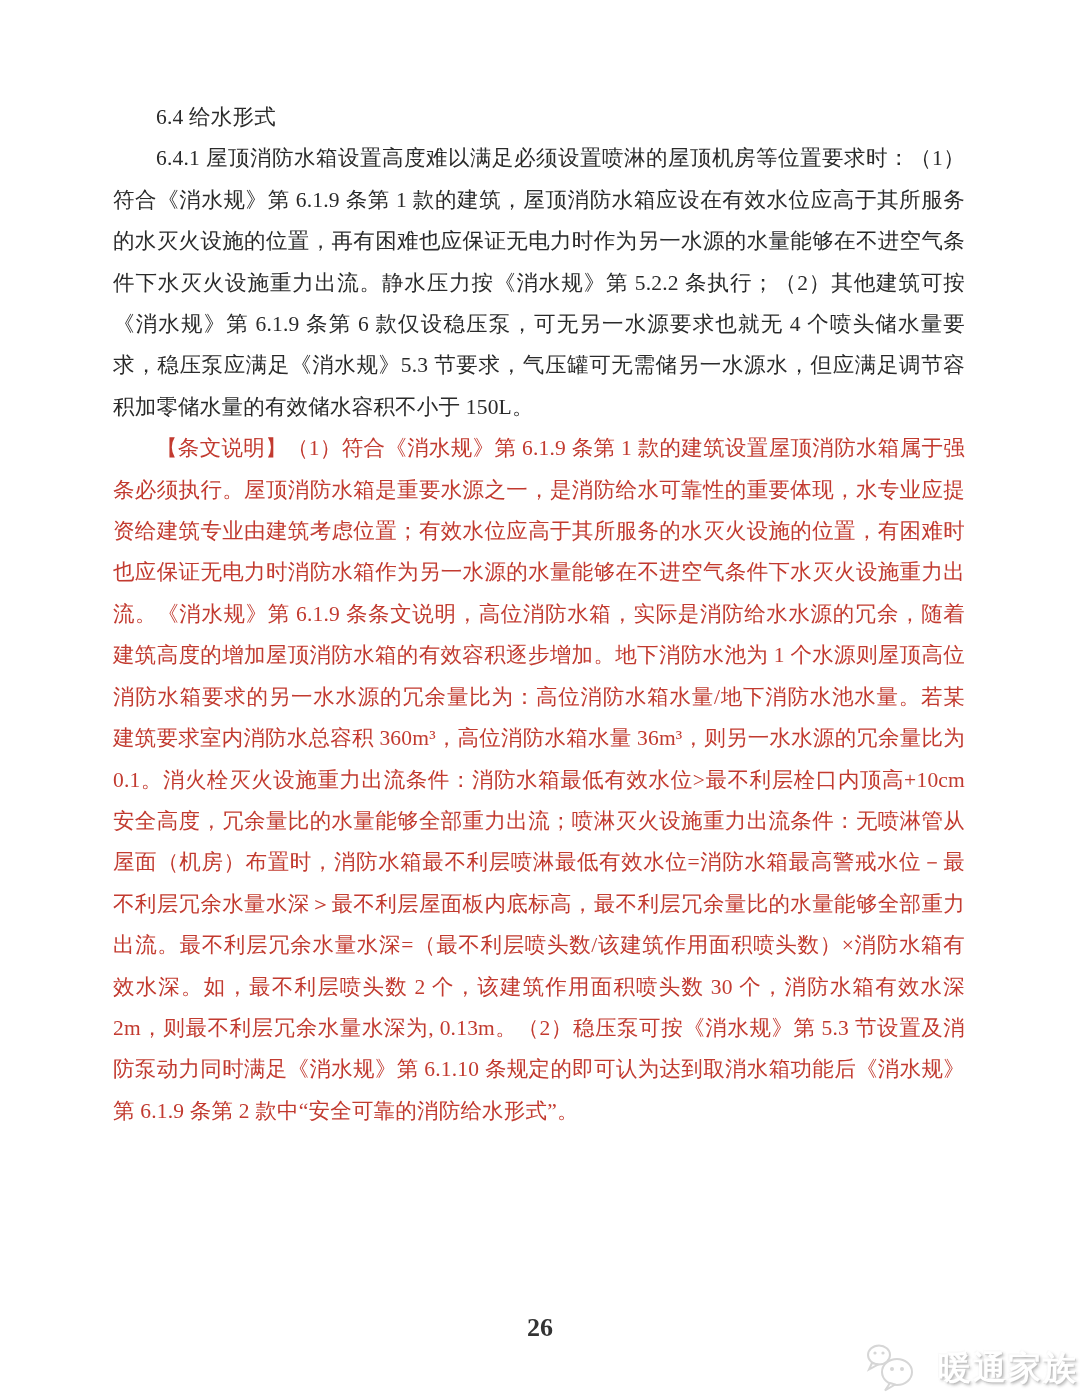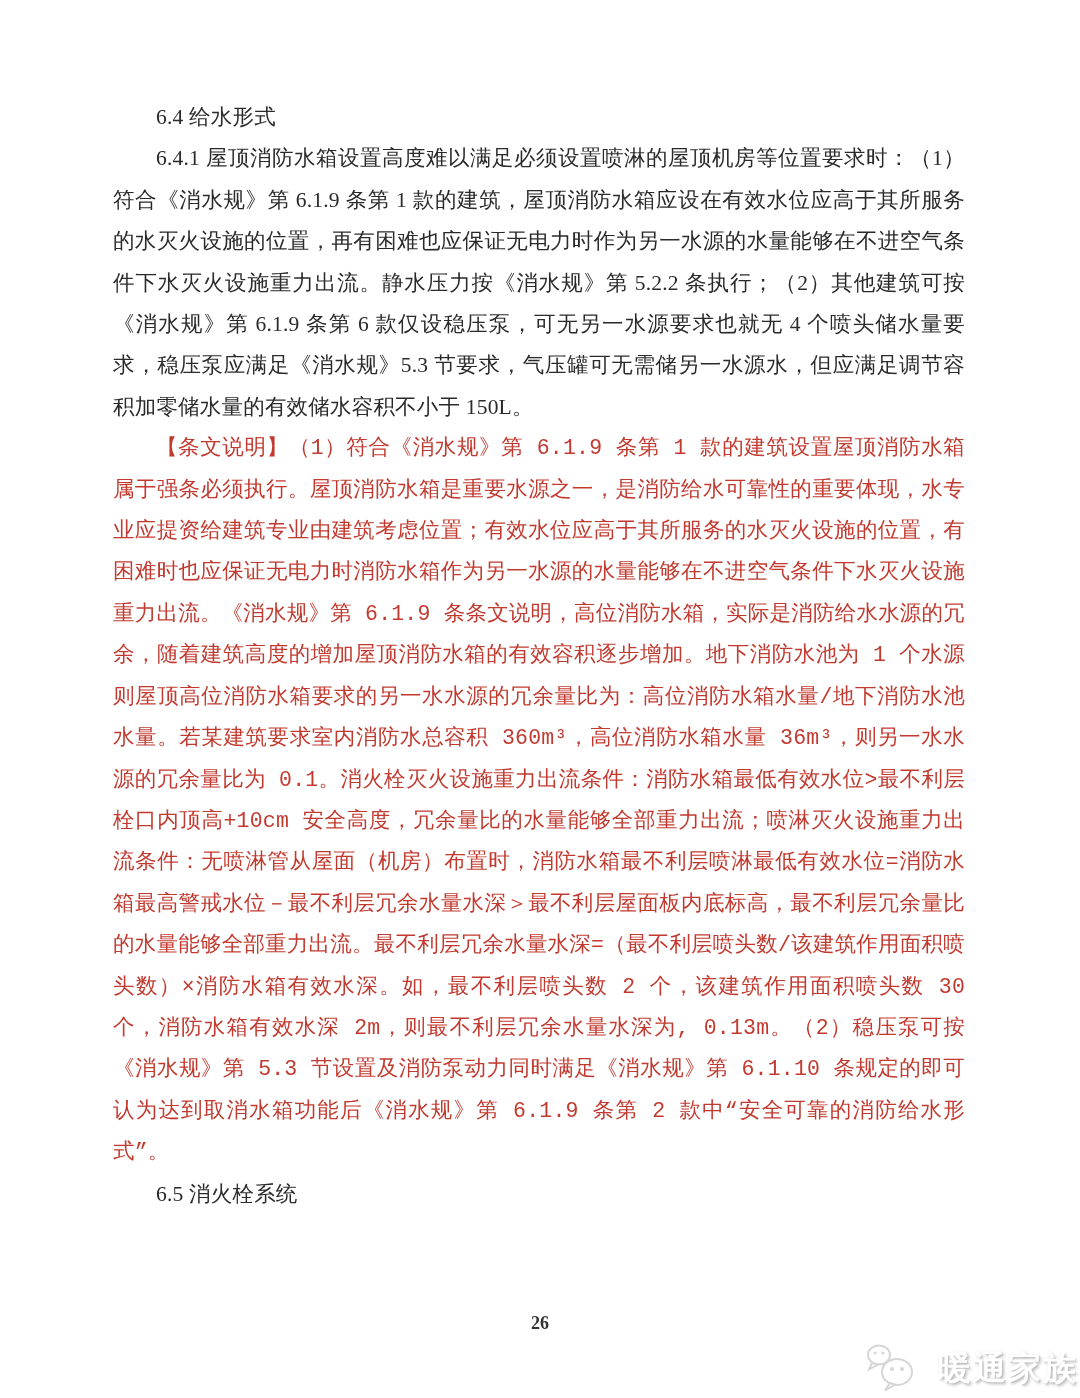--- a/index.html
+++ b/index.html
@@ -25,29 +25,28 @@
     text-align: justify;
     color: #2a2a2a;
     letter-spacing: 0.2px;
   }
   .para {
     margin: 0;
     text-indent: 2em;
   }
   .para.commentary {
     color: #c23a2f;
-    font-family: Liberation Mono, monospace;
   }
   .footer-pagenum {
     position: absolute;
     top: 1313px;
     left: 0;
     width: 1080px;
     text-align: center;
-    font-size: 18px;
+    font-size: 26px;
     font-weight: bold;
     color: #333333;
   }
   .watermark {
     position: absolute;
     right: 2px;
     bottom: 4px;
     display: flex;
     align-items: center;
     gap: 20px;
@@ -70,21 +69,20 @@
 </style>
 </head>
 <body>
 
 <div class="page">
 
   <div class="content">
     <p class="para">6.4  给水形式</p>
     <p class="para">6.4.1 屋顶消防水箱设置高度难以满足必须设置喷淋的屋顶机房等位置要求时：（1）符合《消水规》第 6.1.9 条第 1 款的建筑，屋顶消防水箱应设在有效水位应高于其所服务的水灭火设施的位置，再有困难也应保证无电力时作为另一水源的水量能够在不进空气条件下水灭火设施重力出流。静水压力按《消水规》第 5.2.2 条执行；（2）其他建筑可按《消水规》第 6.1.9 条第 6 款仅设稳压泵，可无另一水源要求也就无 4 个喷头储水量要求，稳压泵应满足《消水规》5.3 节要求，气压罐可无需储另一水源水，但应满足调节容积加零储水量的有效储水容积不小于 150L。</p>
     <p class="para commentary">【条文说明】（1）符合《消水规》第 6.1.9 条第 1 款的建筑设置屋顶消防水箱属于强条必须执行。屋顶消防水箱是重要水源之一，是消防给水可靠性的重要体现，水专业应提资给建筑专业由建筑考虑位置；有效水位应高于其所服务的水灭火设施的位置，有困难时也应保证无电力时消防水箱作为另一水源的水量能够在不进空气条件下水灭火设施重力出流。《消水规》第 6.1.9 条条文说明，高位消防水箱，实际是消防给水水源的冗余，随着建筑高度的增加屋顶消防水箱的有效容积逐步增加。地下消防水池为 1 个水源则屋顶高位消防水箱要求的另一水水源的冗余量比为：高位消防水箱水量/地下消防水池水量。若某建筑要求室内消防水总容积 360m³，高位消防水箱水量 36m³，则另一水水源的冗余量比为 0.1。消火栓灭火设施重力出流条件：消防水箱最低有效水位&gt;最不利层栓口内顶高+10cm 安全高度，冗余量比的水量能够全部重力出流；喷淋灭火设施重力出流条件：无喷淋管从屋面（机房）布置时，消防水箱最不利层喷淋最低有效水位=消防水箱最高警戒水位－最不利层冗余水量水深＞最不利层屋面板内底标高，最不利层冗余量比的水量能够全部重力出流。最不利层冗余水量水深=（最不利层喷头数/该建筑作用面积喷头数）×消防水箱有效水深。如，最不利层喷头数 2 个，该建筑作用面积喷头数 30 个，消防水箱有效水深 2m，则最不利层冗余水量水深为, 0.13m。（2）稳压泵可按《消水规》第 5.3 节设置及消防泵动力同时满足《消水规》第 6.1.10 条规定的即可认为达到取消水箱功能后《消水规》第 6.1.9 条第 2 款中“安全可靠的消防给水形式”。</p>
-    <p class="para">6.5  消火栓系统</p>
   </div>
 
   <div class="footer-pagenum">26</div>
 
   <div class="watermark">
     <svg class="wm-icon" width="54" height="52" viewBox="0 0 54 52" xmlns="http://www.w3.org/2000/svg">
       <g stroke="#d2d2d2" stroke-width="2" fill="#ffffff">
         <ellipse cx="15" cy="13" rx="11" ry="9.5"></ellipse>
         <path d="M8 21 L5 27.5 L14 22.5 Z"></path>
         <ellipse cx="33" cy="30" rx="15" ry="13"></ellipse>

